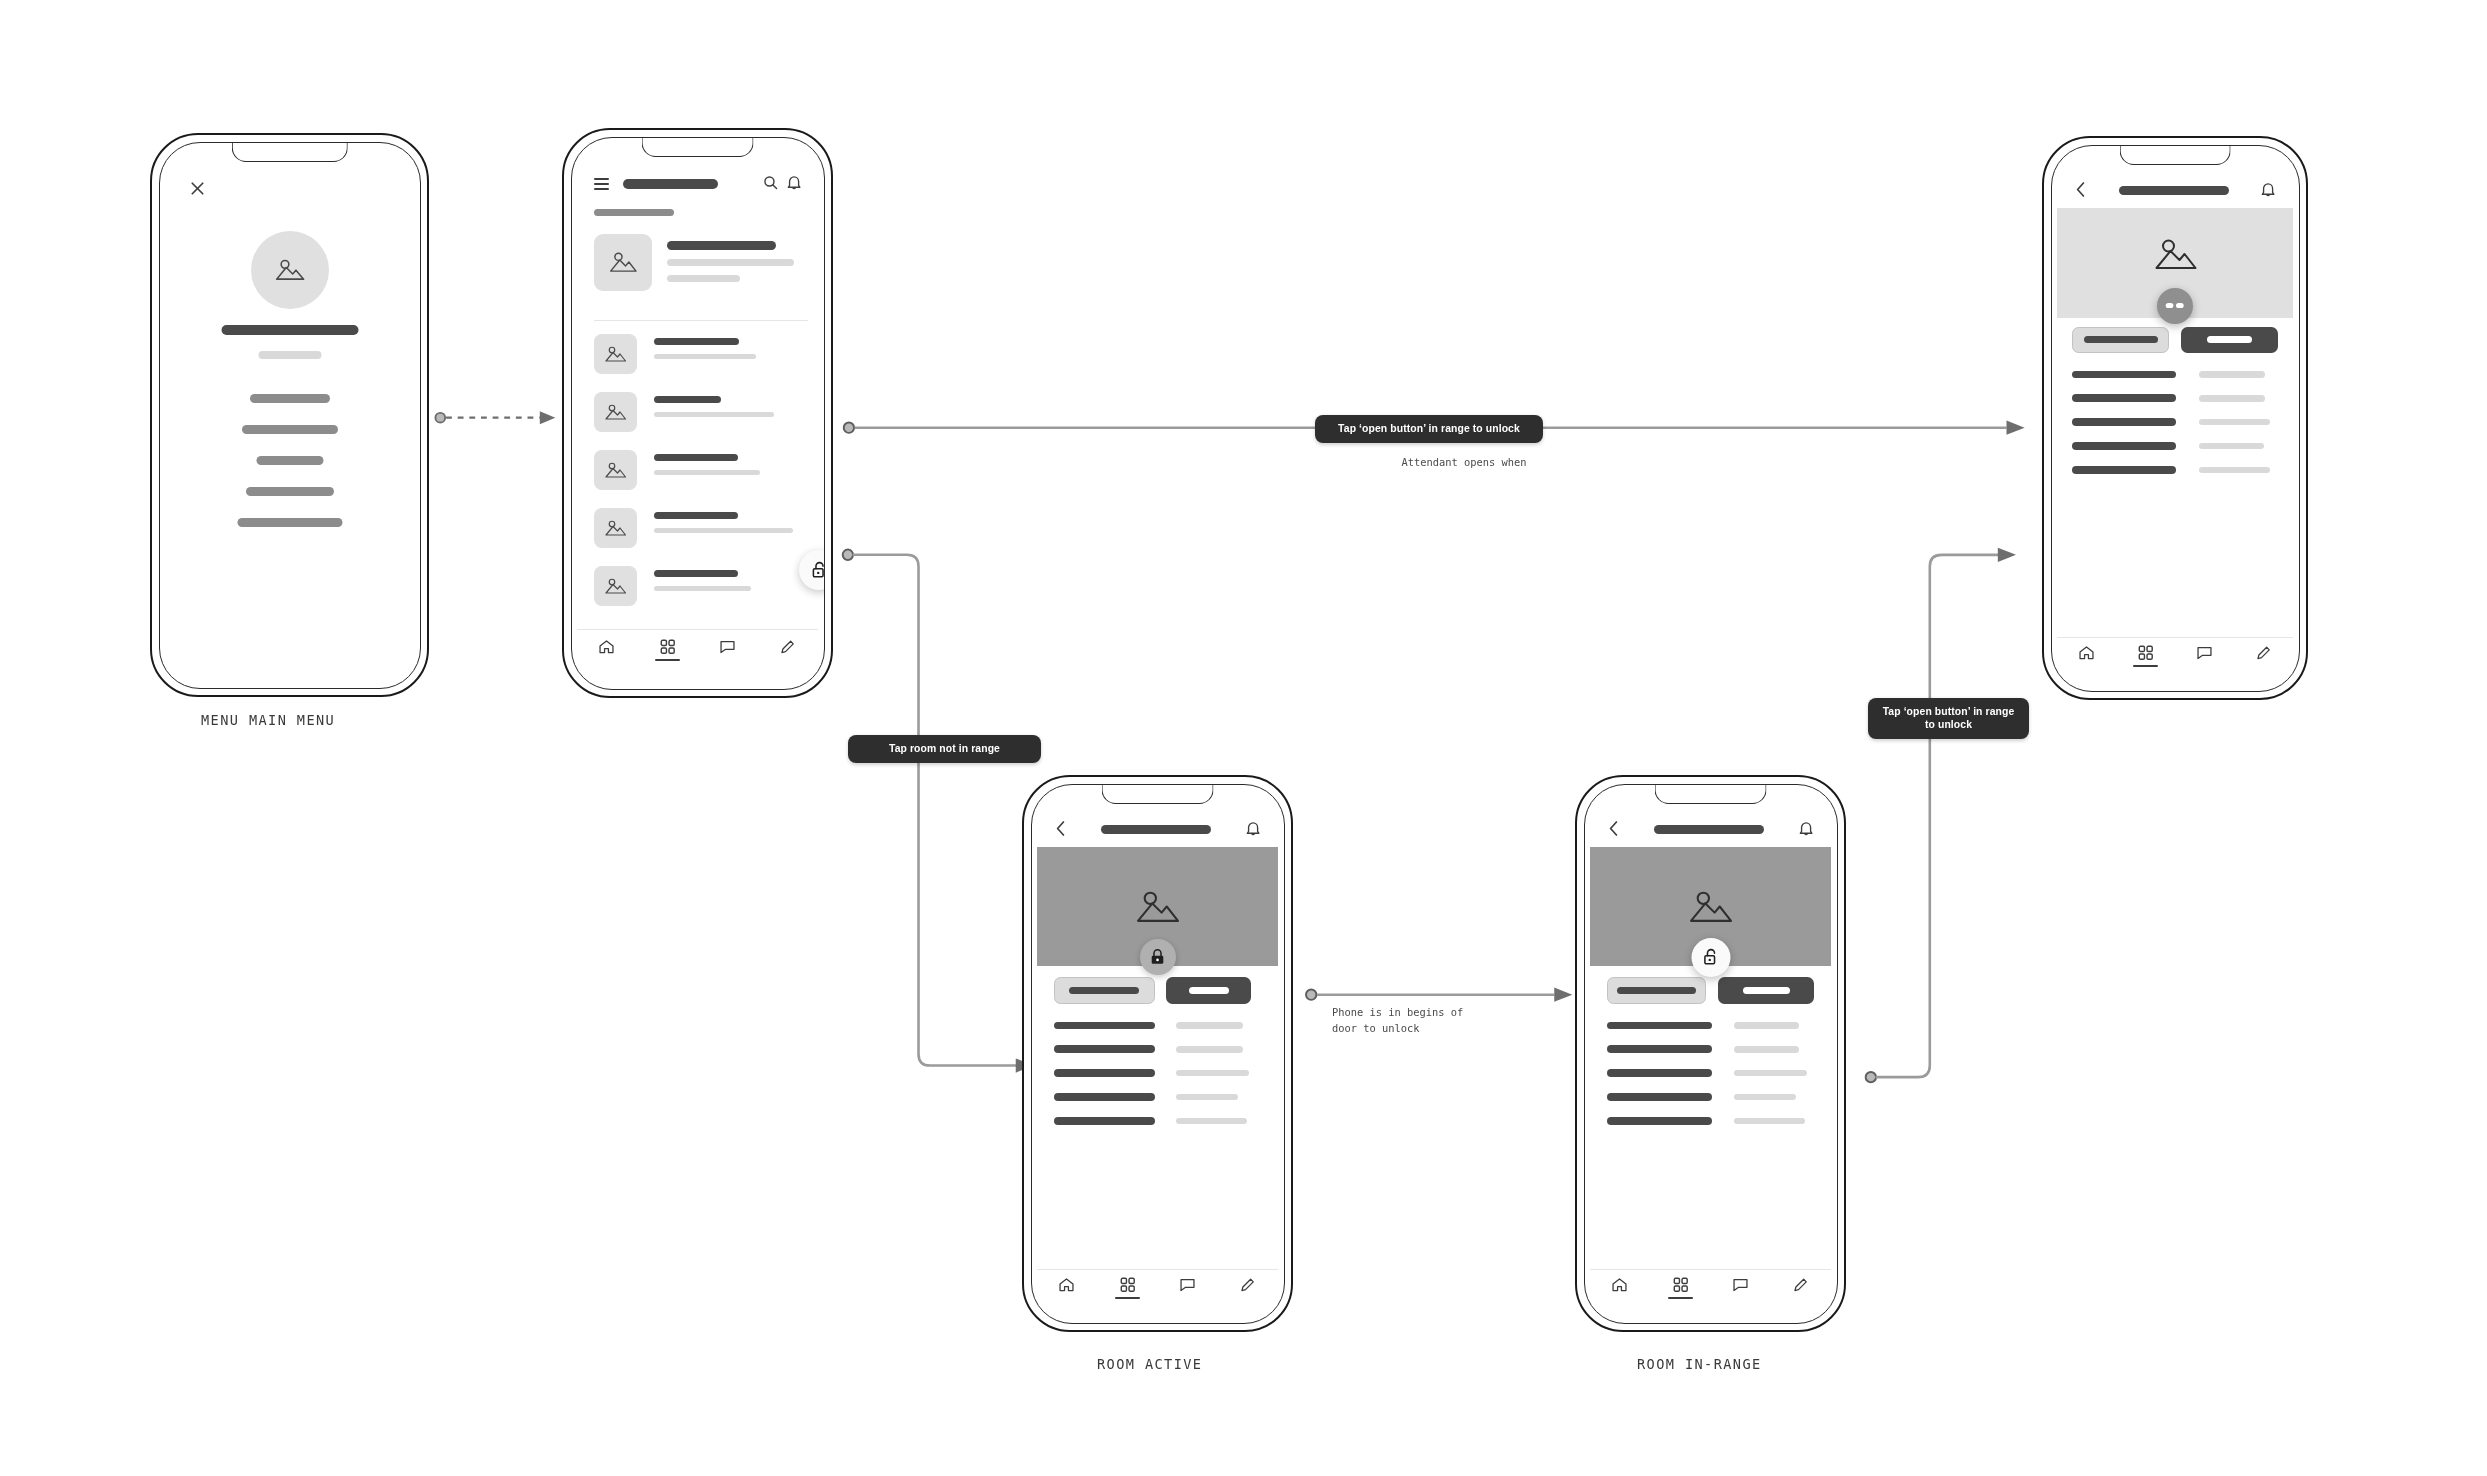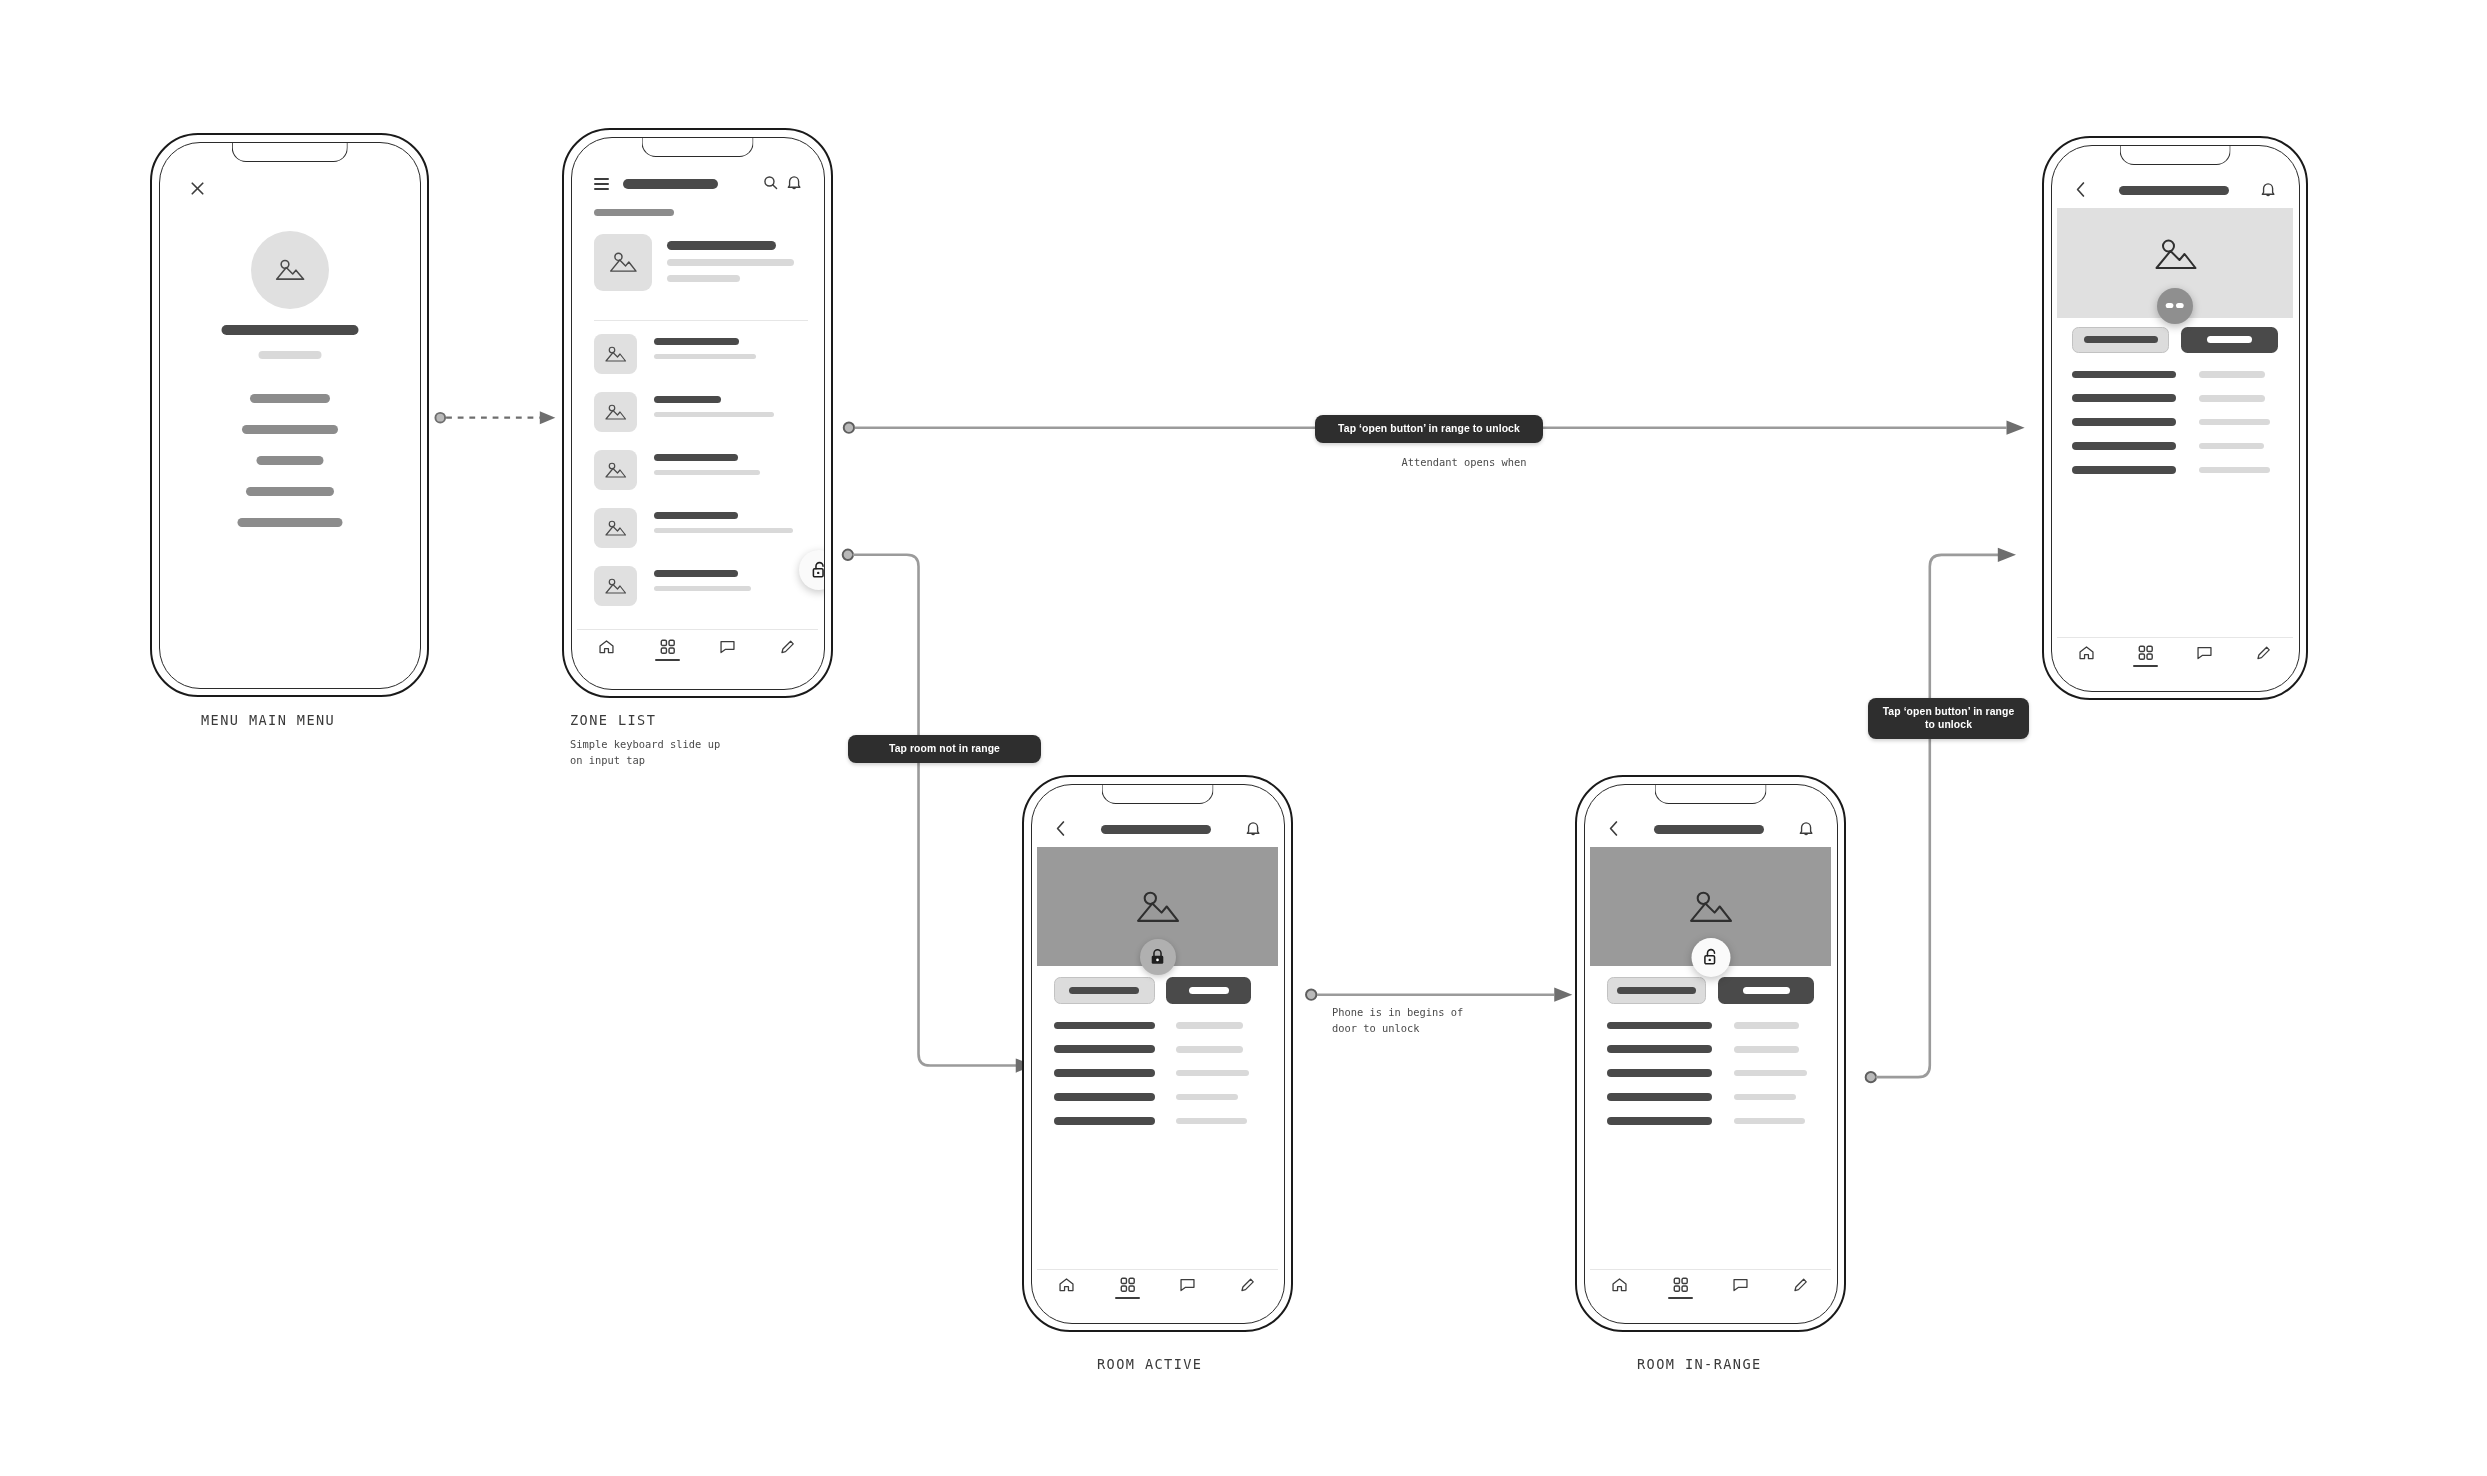--- a/index.html
+++ b/index.html
@@ -480,25 +480,20 @@
             <path d="M7.5 12 V8 a5.5 5.5 0 0 1 11 0" fill="none" stroke="#1f1f1f" stroke-width="2.4" stroke-linecap="round"></path>
             <rect x="3.5" y="12" width="15" height="12.5" rx="2" fill="none" stroke="#1f1f1f" stroke-width="2.4"></rect>
             <circle cx="11" cy="18.5" r="1.9" fill="#1f1f1f"></circle>
           </svg>
         </div>
 
       </div>
     </div>
   </div>
 
-  <div class="caption" style="left:570px; top:711px; width:259px;">
-    <div class="caption-title">ZONE LIST</div>
-    <div class="caption-sub">Simple keyboard slide up
-on input tap</div>
-  </div>
 
   <div class="phone" style="left:1022px; top:775px; width:271px; height:557px;">
     <div class="phone-outer">
       <div class="phone-inner">
         <div class="notch"></div>
         <div class="phone-screen">
 
           <div class="rd-topbar" style="top:22px;">
             <span>
               <svg width="11.7" height="17" viewBox="0 0 18 26">

